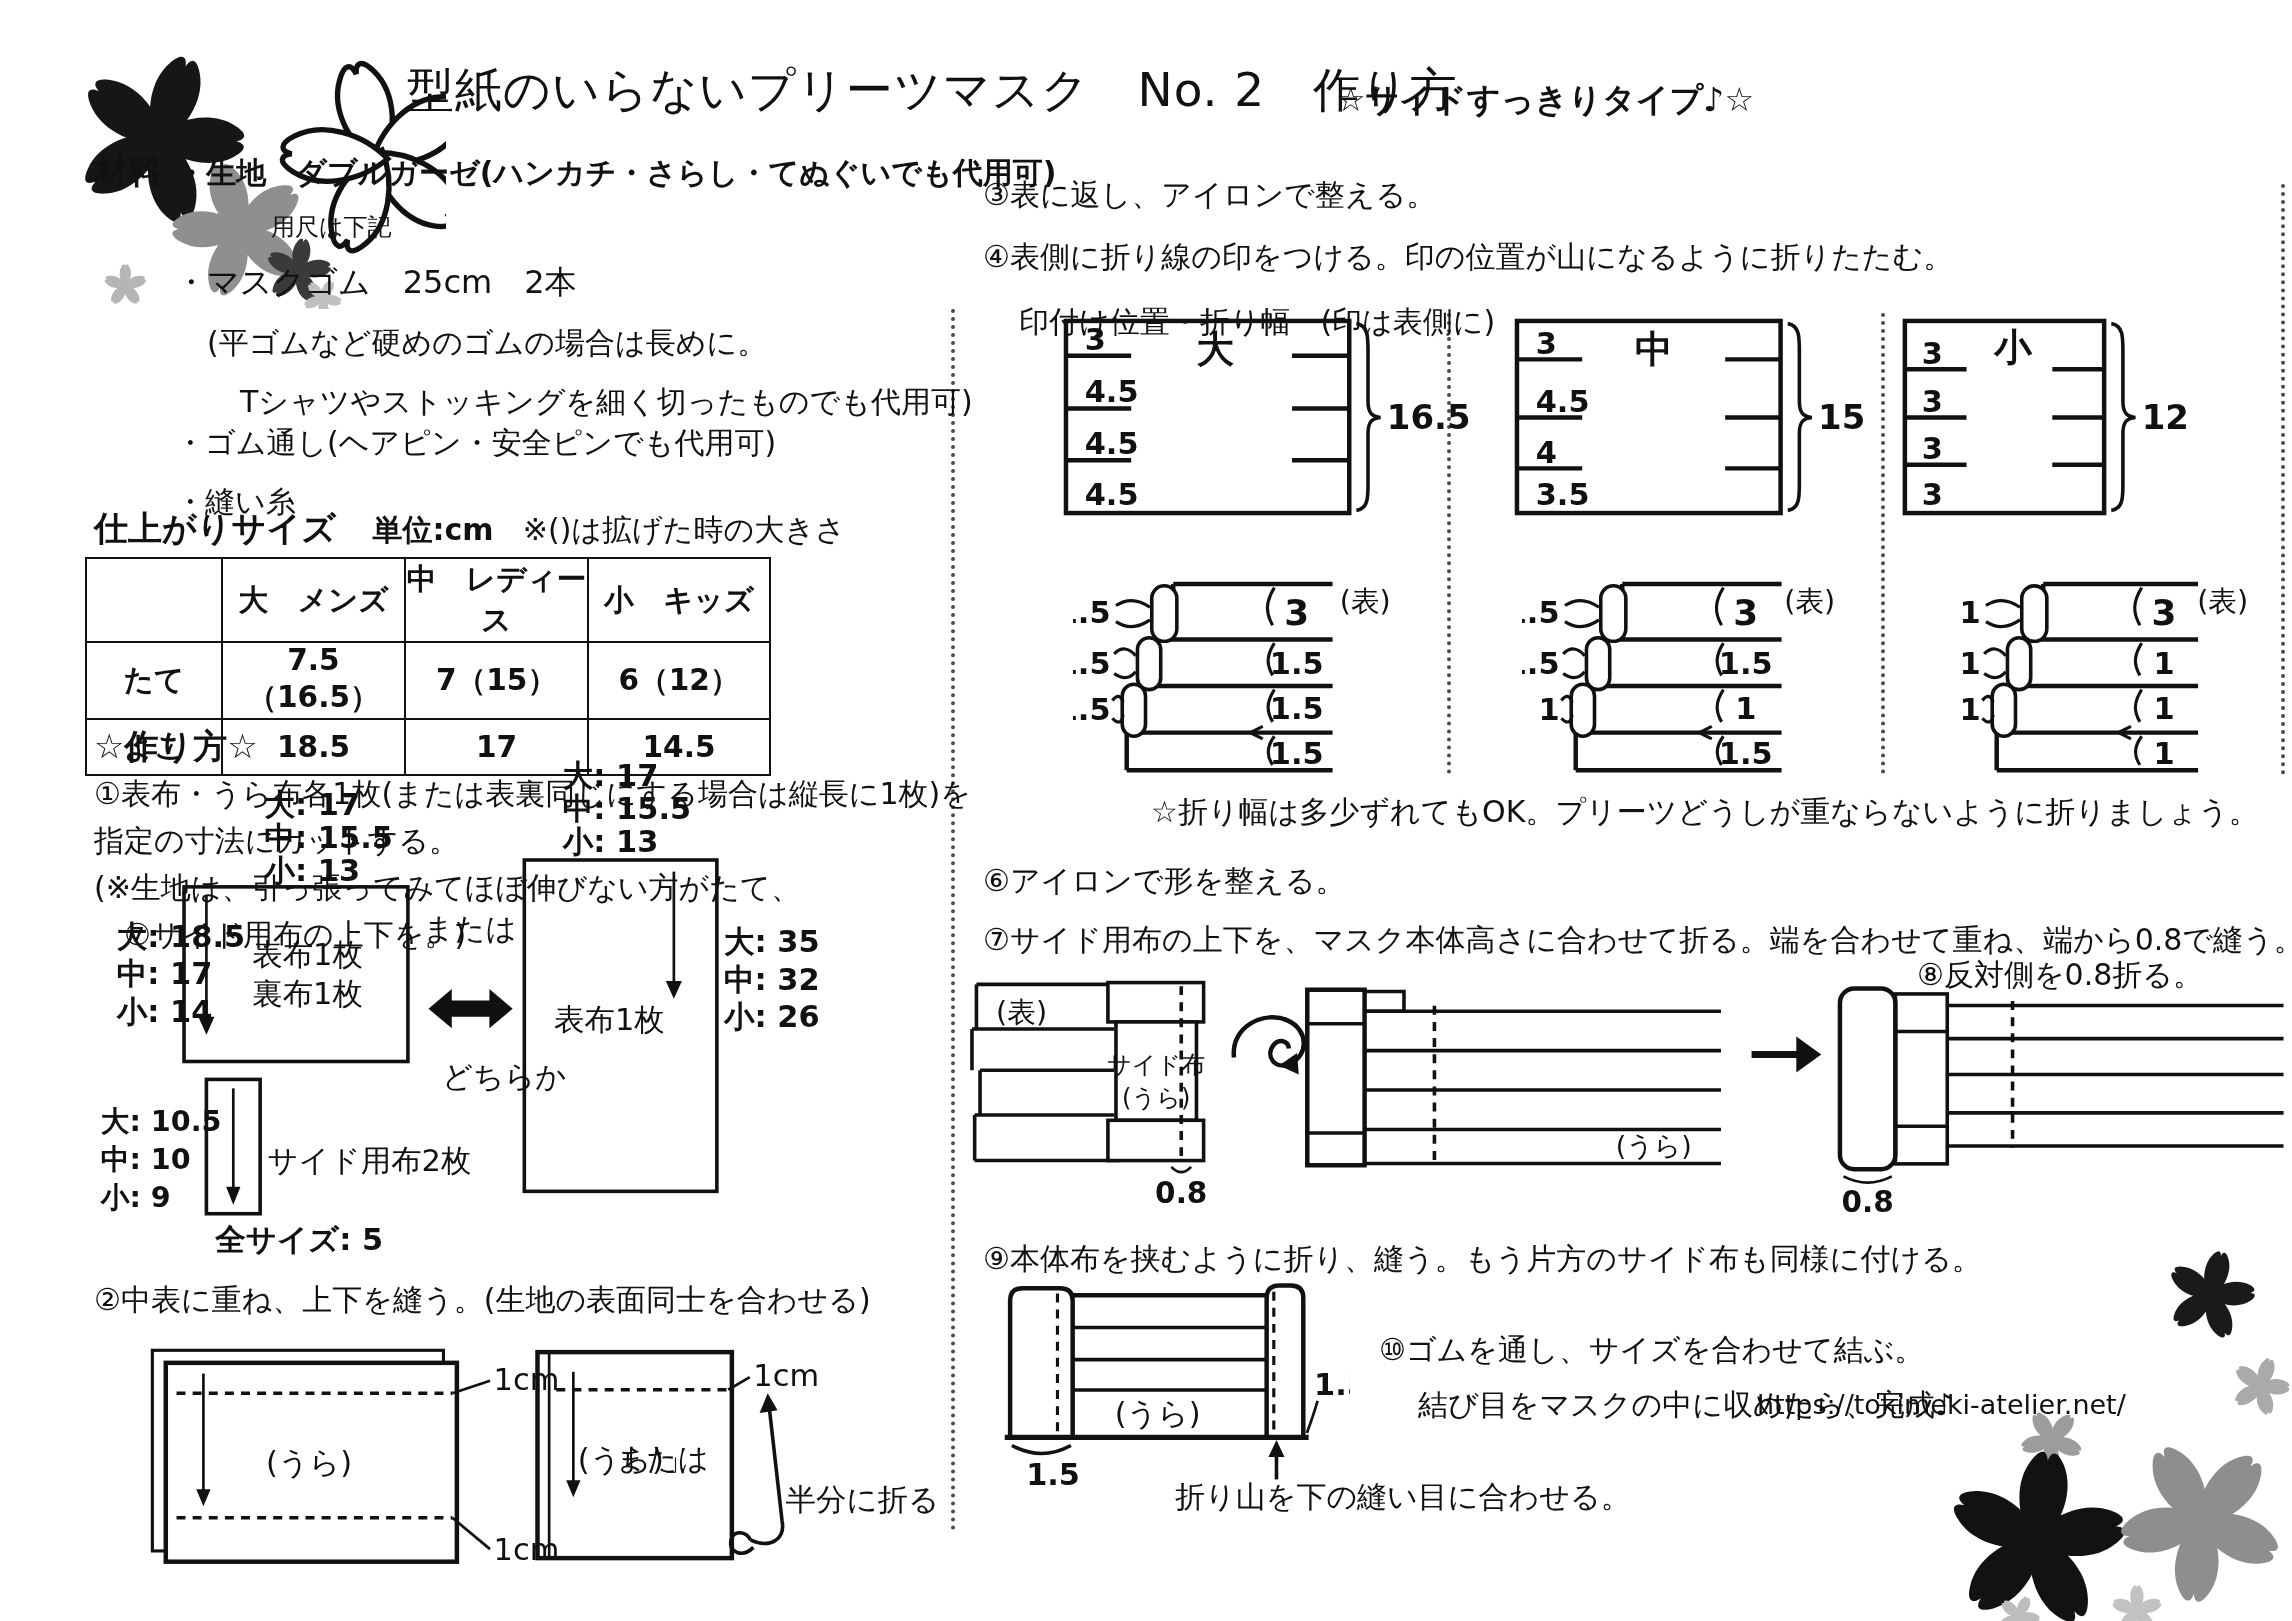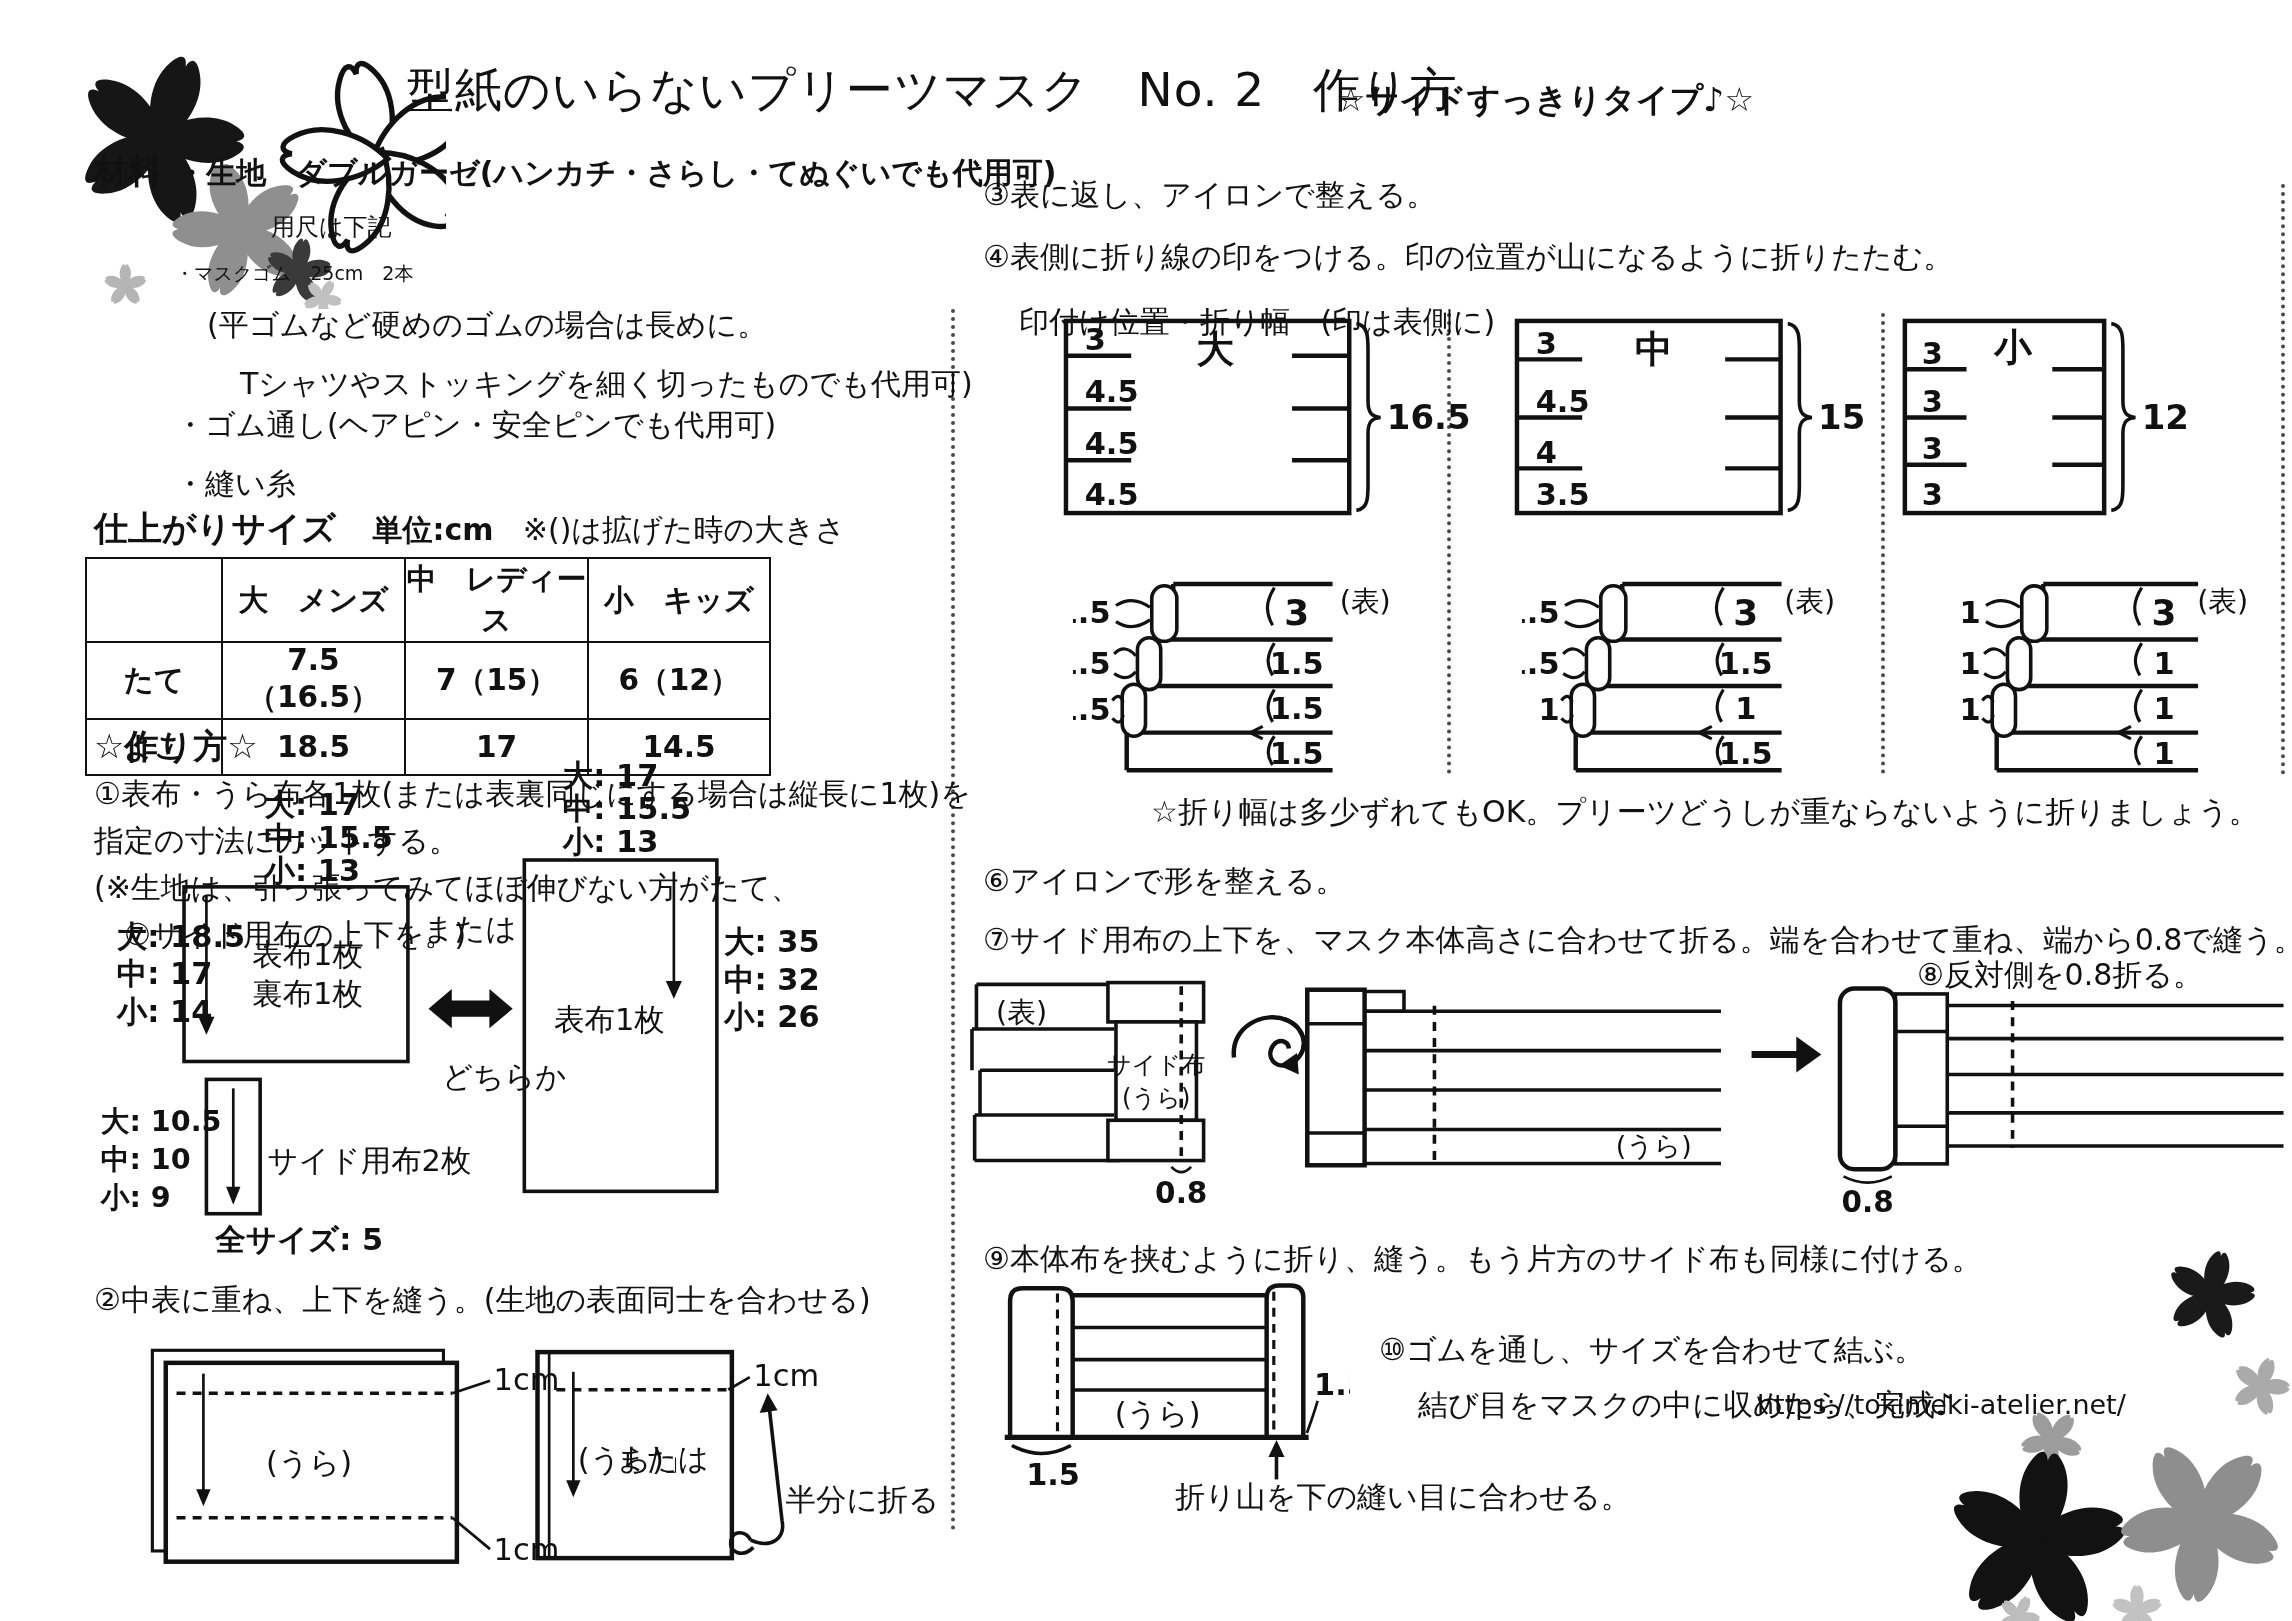--- a/index.html
+++ b/index.html
@@ -58,21 +58,21 @@
   <div class="dots" style="left:951px;top:309px;height:1222px"></div>
   <div class="dots" style="left:1447px;top:313px;height:461px"></div>
   <div class="dots" style="left:1881px;top:313px;height:461px"></div>
   <div class="dots" style="left:2281px;top:184px;height:591px"></div>
 
   <div class="abs" style="left:94px;top:150px">
     <div class="t b" style="position:static;font-size:34px">
       <span>材料</span><span style="font-weight:bold;font-size:30px;margin-left:14.3px">・生地　ダブルガーゼ(ハンカチ・さらし・てぬぐいでも代用可)</span>
     </div>
     <div style="font-size:24px;margin-top:18px;padding-left:177px">用尺は下記</div>
-    <div style="font-size:19px;margin-top:18px;padding-left:81px">・マスクゴム　25cm　2本</div>
+    <div style="font-size:32px;margin-top:18px;padding-left:81px">・マスクゴム　25cm　2本</div>
     <div style="font-size:30px;margin-top:18px;padding-left:113px">(平ゴムなど硬めのゴムの場合は長めに。</div>
     <div style="font-size:30px;margin-top:18px;padding-left:146px">Tシャツやストッキングを細く切ったものでも代用可)</div>
     <div style="font-size:30px;padding-left:81px">・ゴム通し(ヘアピン・安全ピンでも代用可)</div>
     <div style="font-size:30px;margin-top:18px;padding-left:81px">・縫い糸</div>
   </div>
 
   <div class="t" style="left:94px;top:507px">
     <span class="b" style="font-size:34px">仕上がりサイズ</span>
     <span class="b" style="margin-left:27px">単位:cm</span>
     <span style="margin-left:19.7px">※()は拡げた時の大きさ</span>

